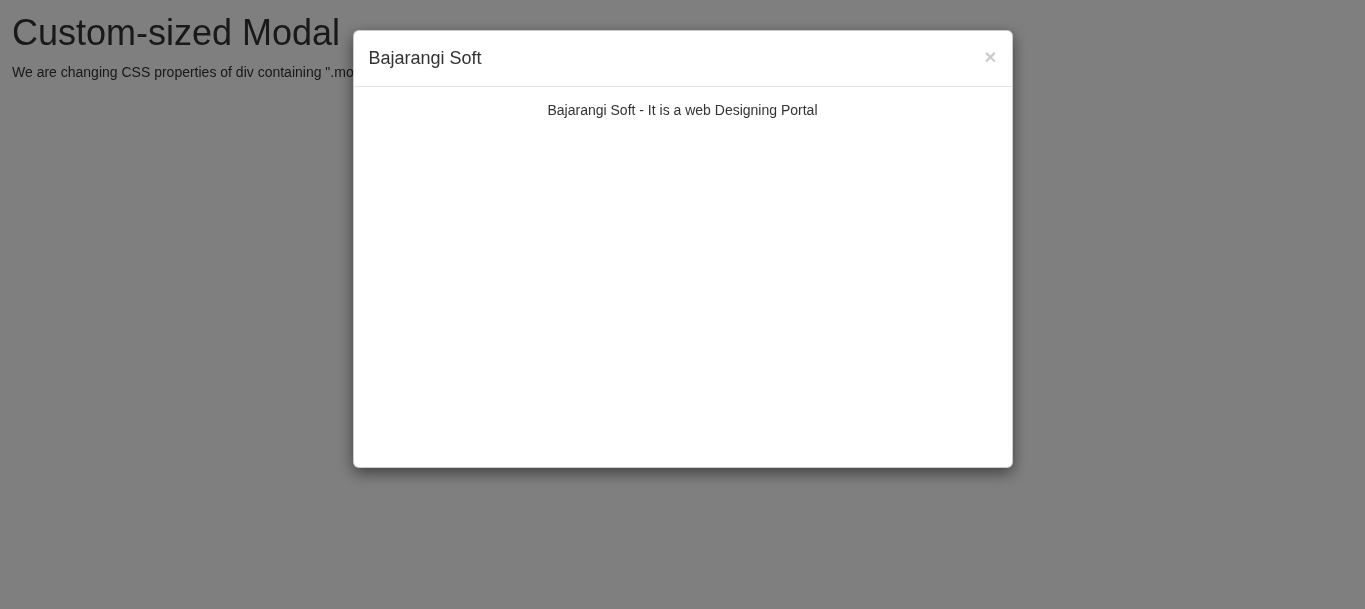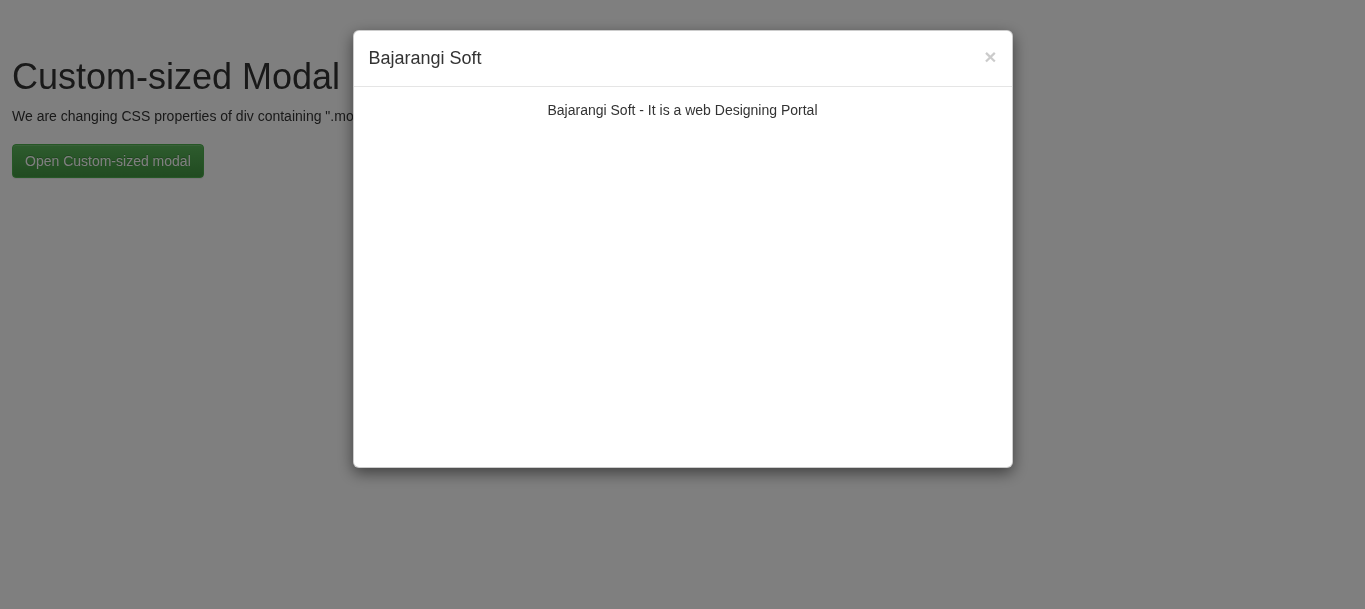--- a/index.html
+++ b/index.html
@@ -12,21 +12,20 @@
       font-size: 14px;
       color: #333;
       background: #fff;
       width: 1365px;
       height: 609px;
       overflow: hidden;
       position: relative;
     }
     .page {
       padding: 12px;
-      margin-top: 44px;
     }
     h1.page-title {
       font-size: 36px;
       font-weight: 500;
       margin: 0 0 10px 0;
       color: #333;
     }
     p.page-lead {
       font-size: 14px;
       color: #333;
@@ -119,21 +118,20 @@
       color: #333;
       text-align: center;
     }
   </style>
 </head>
 <body>
 
 <div class="page">
   <h1 class="page-title">Custom-sized Modal</h1>
   <p class="page-lead">We are changing CSS properties of div containing ".modal-dialog" class to Custom size the modal.</p>
-  <button class="btn-success">Open Custom-sized modal</button>
 </div>
 
 <div class="modal-backdrop"></div>
 
 <div class="modal">
   <div class="modal-dialog">
     <div class="modal-content">
       <div class="modal-header">
         <h4 class="modal-title">Bajarangi Soft</h4>
         <button class="close">×</button>

